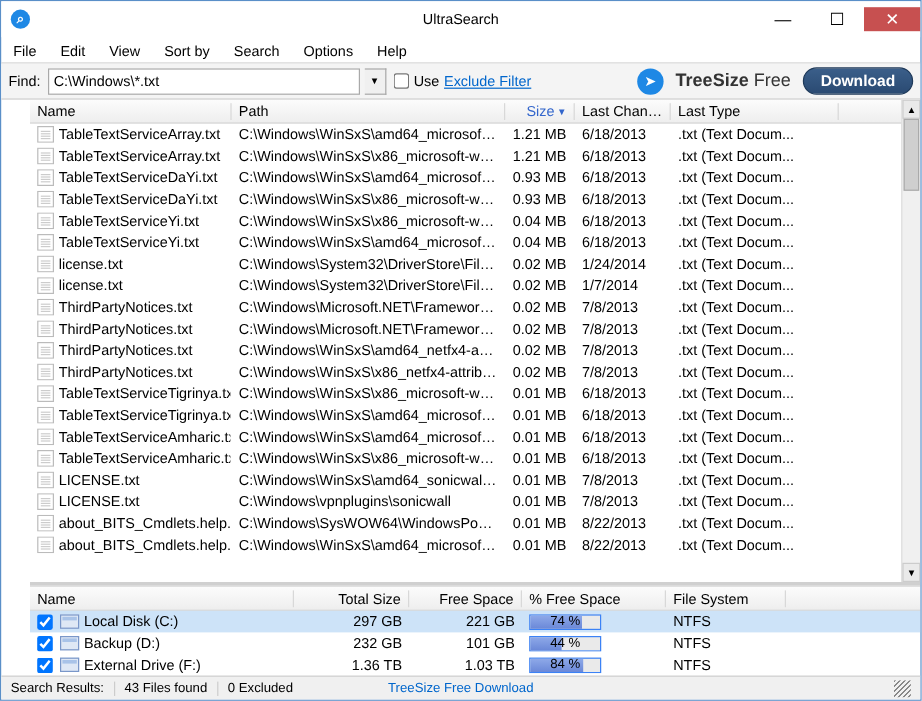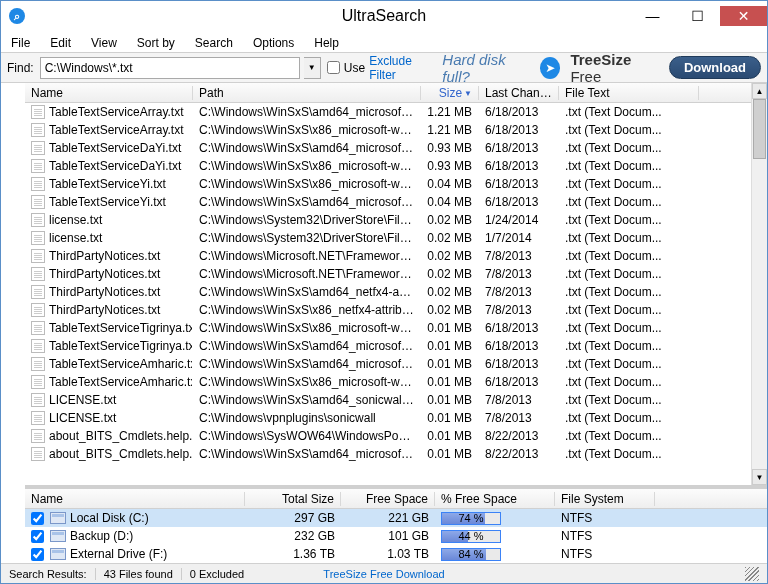--- a/index.html
+++ b/index.html
@@ -1,30 +1,30 @@
 <!DOCTYPE html>
 <html><head>
 <meta charset="utf-8">
 <style>
 * { margin: 0; padding: 0; box-sizing: border-box; }
 body { font-family: "Segoe UI", Tahoma, sans-serif; font-size: 12px; background: #fff; width: 768px; height: 584px; overflow: hidden; display: flex; flex-direction: column; border: 1px solid #5a8fc8; }
 .titlebar { height: 30px; background: #fff; display: flex; align-items: center; position: relative; }
 .titlebar-icon { width: 16px; height: 16px; margin-left: 8px; background: #1e88e5; border-radius: 50%; display: flex; align-items: center; justify-content: center; color: #fff; font-size: 11px; font-weight: bold; }
-.titlebar-title { position: absolute; left: 50%; transform: translateX(-50%); font-size: 16px; }
+.titlebar-title { position: absolute; left: 50%; transform: translateX(-50%); font-size: 12px; }
 .titlebar-buttons { margin-left: auto; display: flex; }
 .titlebar-btn { width: 45px; height: 20px; display: flex; align-items: center; justify-content: center; font-size: 14px; cursor: pointer; }
 .titlebar-btn.close { background: #c75050; color: #fff; width: 47px; height: 20px; }
 .menubar { height: 22px; display: flex; align-items: flex-end; padding: 0 2px; gap: 4px; border-bottom: 1px solid #d0d0d0; }
 .menu-item { padding: 2px 8px; cursor: pointer; }
 .findbar { height: 30px; display: flex; align-items: center; padding: 3px 6px; gap: 4px; border-bottom: 1px solid #d0d0d0; background: #f4f4f4; }
 .find-label { margin-right: 2px; }
 .find-input { flex: 0 0 260px; height: 22px; border: 1px solid #a9a9a9; padding: 0 4px; background: #fff; font-size: 12px; }
 .find-dropdown-btn { width: 18px; height: 22px; border: 1px solid #a9a9a9; border-left: none; background: #f0f0f0; display:flex; align-items:center; justify-content:center; cursor:pointer; font-size:8px; }
 .exclude-cb { margin-left: 2px; }
-.exclude-link { color: #0066cc; cursor:pointer; }
+.exclude-link { color: #0066cc; text-decoration: underline; cursor:pointer; }
 .promo { margin-left: auto; display: flex; align-items: center; gap: 10px; }
 .promo-text { font-style: italic; color: #4a7bb0; font-size: 15px; }
 .arrow-circ { width: 22px; height: 22px; background: #1e88e5; border-radius: 50%; color:#fff; display:flex; align-items:center; justify-content:center; font-size:12px; }
 .treesize-label { font-weight: bold; font-size: 15px; color: #333; }
 .treesize-label span { font-weight: normal; }
 .download-btn { background: linear-gradient(#3b5f8a,#2a4a72); color: #fff; border-radius: 14px; padding: 3px 14px; font-size: 13px; font-weight: bold; cursor:pointer; border: 1px solid #1f3a5a; }
 .table-area { flex: 1; display: flex; flex-direction: column; overflow: hidden; padding-left: 24px; }
 .results-wrap { flex: 1; display:flex; overflow:hidden; border-bottom: 3px solid #d0d0d0; position:relative;}
 .results { flex:1; overflow-y: auto; overflow-x: hidden; }
 .hdr, .row { display: flex; align-items: center; height: 18px; }
@@ -90,36 +90,35 @@
   </div>
 
 <div class="findbar">
   <span class="find-label">Find:</span>
   <input class="find-input" value="C:\Windows\*.txt" style="">
   <div class="find-dropdown-btn">▼</div>
   <input type="checkbox" class="exclude-cb" style="">
   <span>Use </span>
   <span class="exclude-link">Exclude Filter</span>
   <div class="promo">
-    <span class="promo-text">Hard disk full?</span>
     <div class="arrow-circ">➤</div>
     <span class="treesize-label"><span style="font-weight:bold">TreeSize</span> <span>Free</span></span>
     <div class="download-btn">Download</div>
   </div>
 </div>
 
 <div class="table-area">
   <div class="results-wrap">
     <div class="results">
       <div class="hdr">
         <div class="col-name">Name</div>
         <div class="col-path">Path</div>
         <div class="col-size"><span>Size</span><span class="sort-arrow">▼</span></div>
         <div class="col-lc">Last Change</div>
-        <div class="col-ft">File Text</div>
+        <div class="col-ft">Last Type</div>
       </div>
       <div id="rows">
           <div class="row">
             <div class="col-name">
               <span class="file-icon"></span>
               <span>TableTextServiceArray.txt</span>
             </div>
   <div class="col-path">C:\Windows\WinSxS\amd64_microsoft-window...</div>
   <div class="col-size">1.21 MB</div>
   <div class="col-lc">6/18/2013</div>

